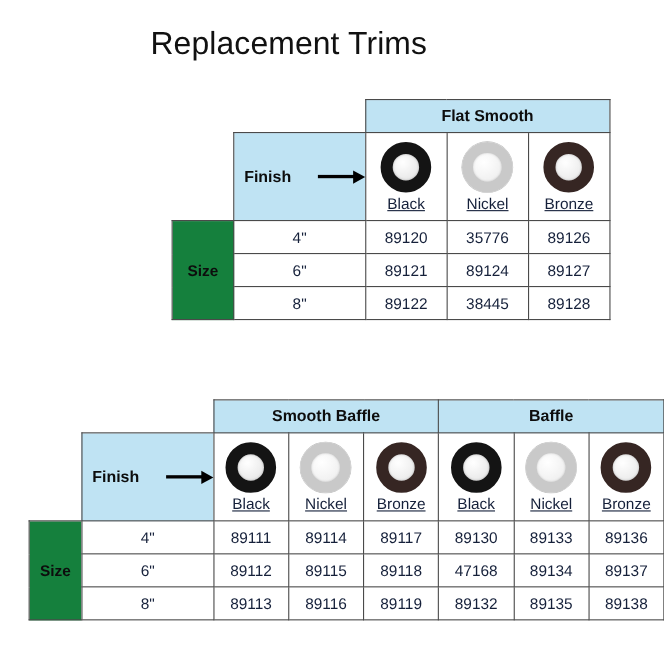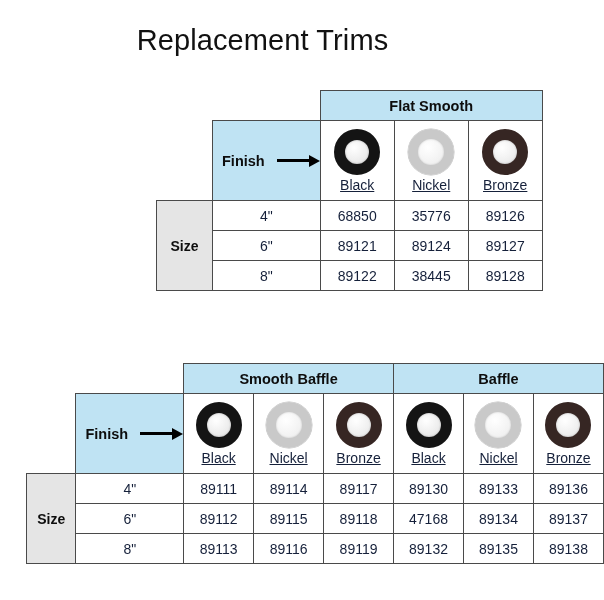--- a/index.html
+++ b/index.html
@@ -50,21 +50,21 @@
     background: transparent;
   }
   .trim-table td.group-hdr {
     background: #bfe3f3;
     color: #0d0d0d;
     font-weight: bold;
     font-size: 14.5px;
     height: 29px;
   }
   .trim-table td.size-label {
-    background: #e5e5e5;
+    background: #15803d;
     color: #0d0d0d;
     font-weight: bold;
     font-size: 14px;
   }
   .trim-table td.size-val {
     font-size: 14px;
     color: #15203a;
   }
   .trim-table td.partno {
     font-size: 14px;
@@ -82,21 +82,21 @@
   .trim-table td.swatch-cell {
     height: 72px;
     padding: 4px 0 3px 0;
     text-decoration: underline;
   }
 
   
   .finish-inner {
     display: flex;
     align-items: center;
-    gap: 12px;
+    gap: 24px;
     white-space: nowrap;
   }
   .arrow {
     display: inline-flex;
     align-items: center;
     flex: 0 0 auto;
   }
   .arrow .shaft {
     display: block;
     width: 33px;
@@ -217,21 +217,21 @@
         <span class="swatch-wrap">
           <span class="ring bronze"></span>
           <span class="swatch-label">Bronze</span>
         </span>
       </td>
     </tr>
 
     <tr>
       <td class="size-label" rowspan="3">Size</td>
       <td class="size-val">4"</td>
-      <td class="partno">68850</td>
+      <td class="partno">89120</td>
       <td class="partno">35776</td>
       <td class="partno">89126</td>
     </tr>
 
     <tr>
       <td class="size-val">6"</td>
       <td class="partno">89121</td>
       <td class="partno">89124</td>
       <td class="partno">89127</td>
     </tr>

